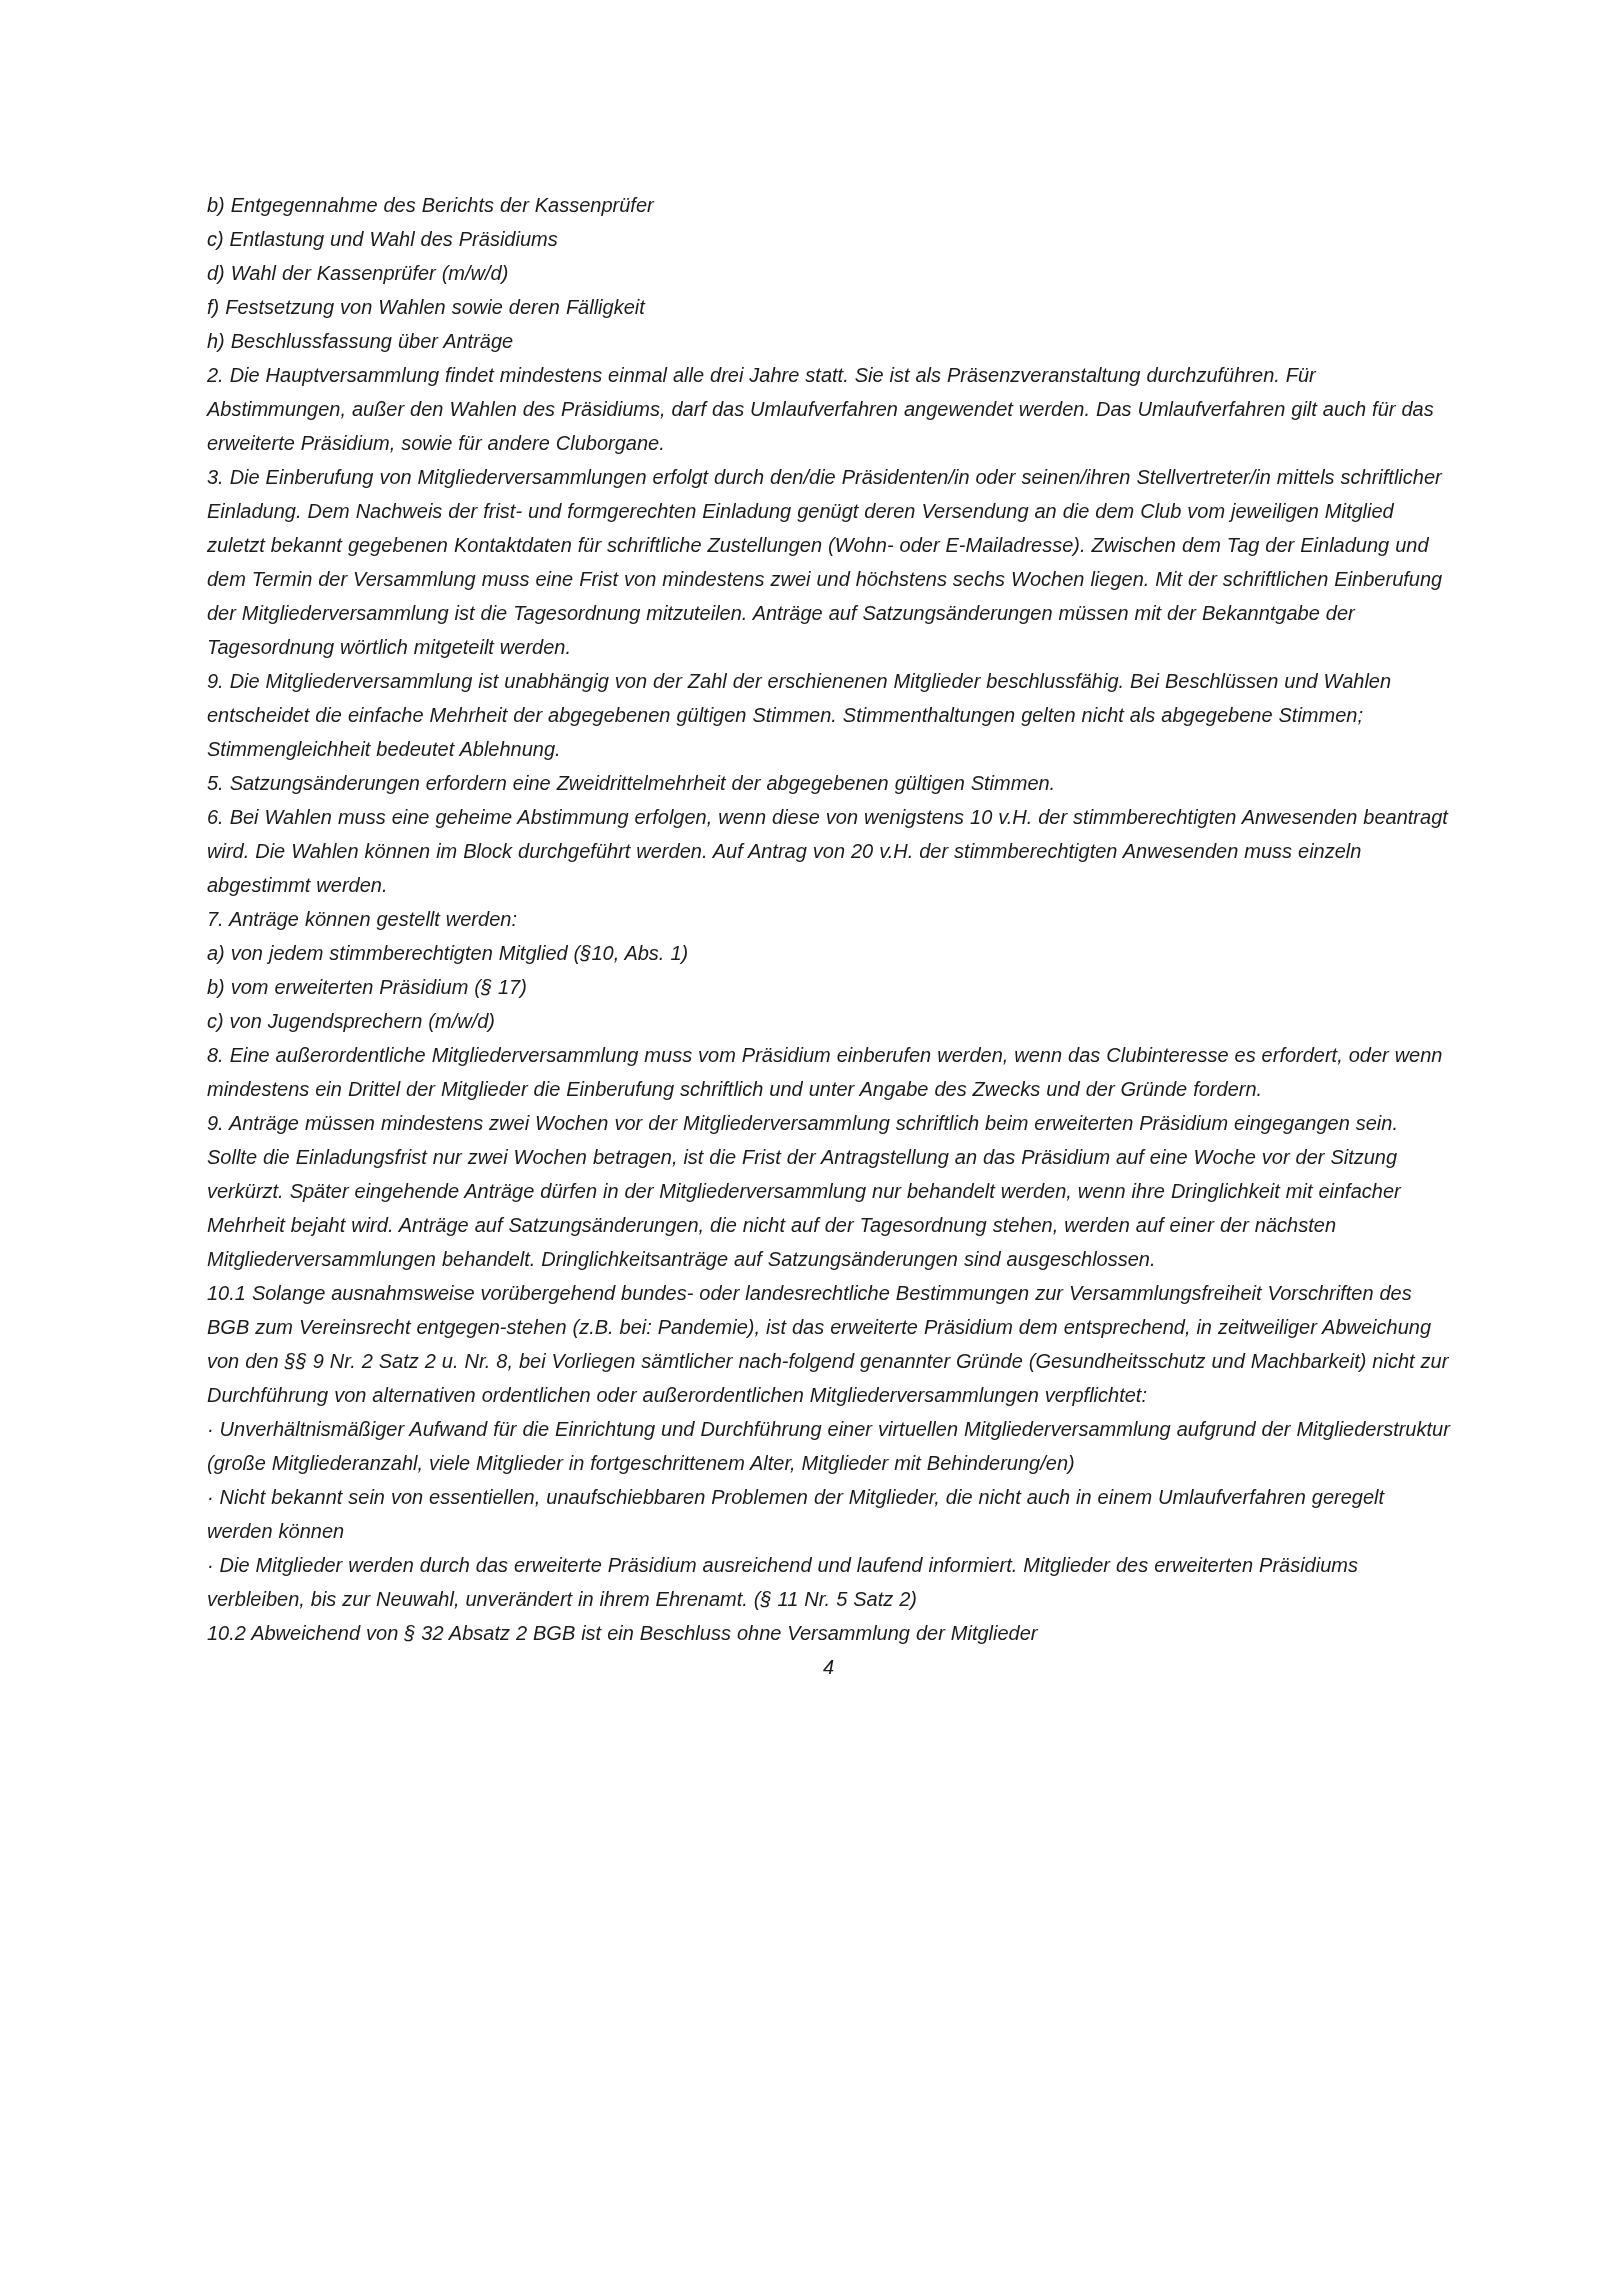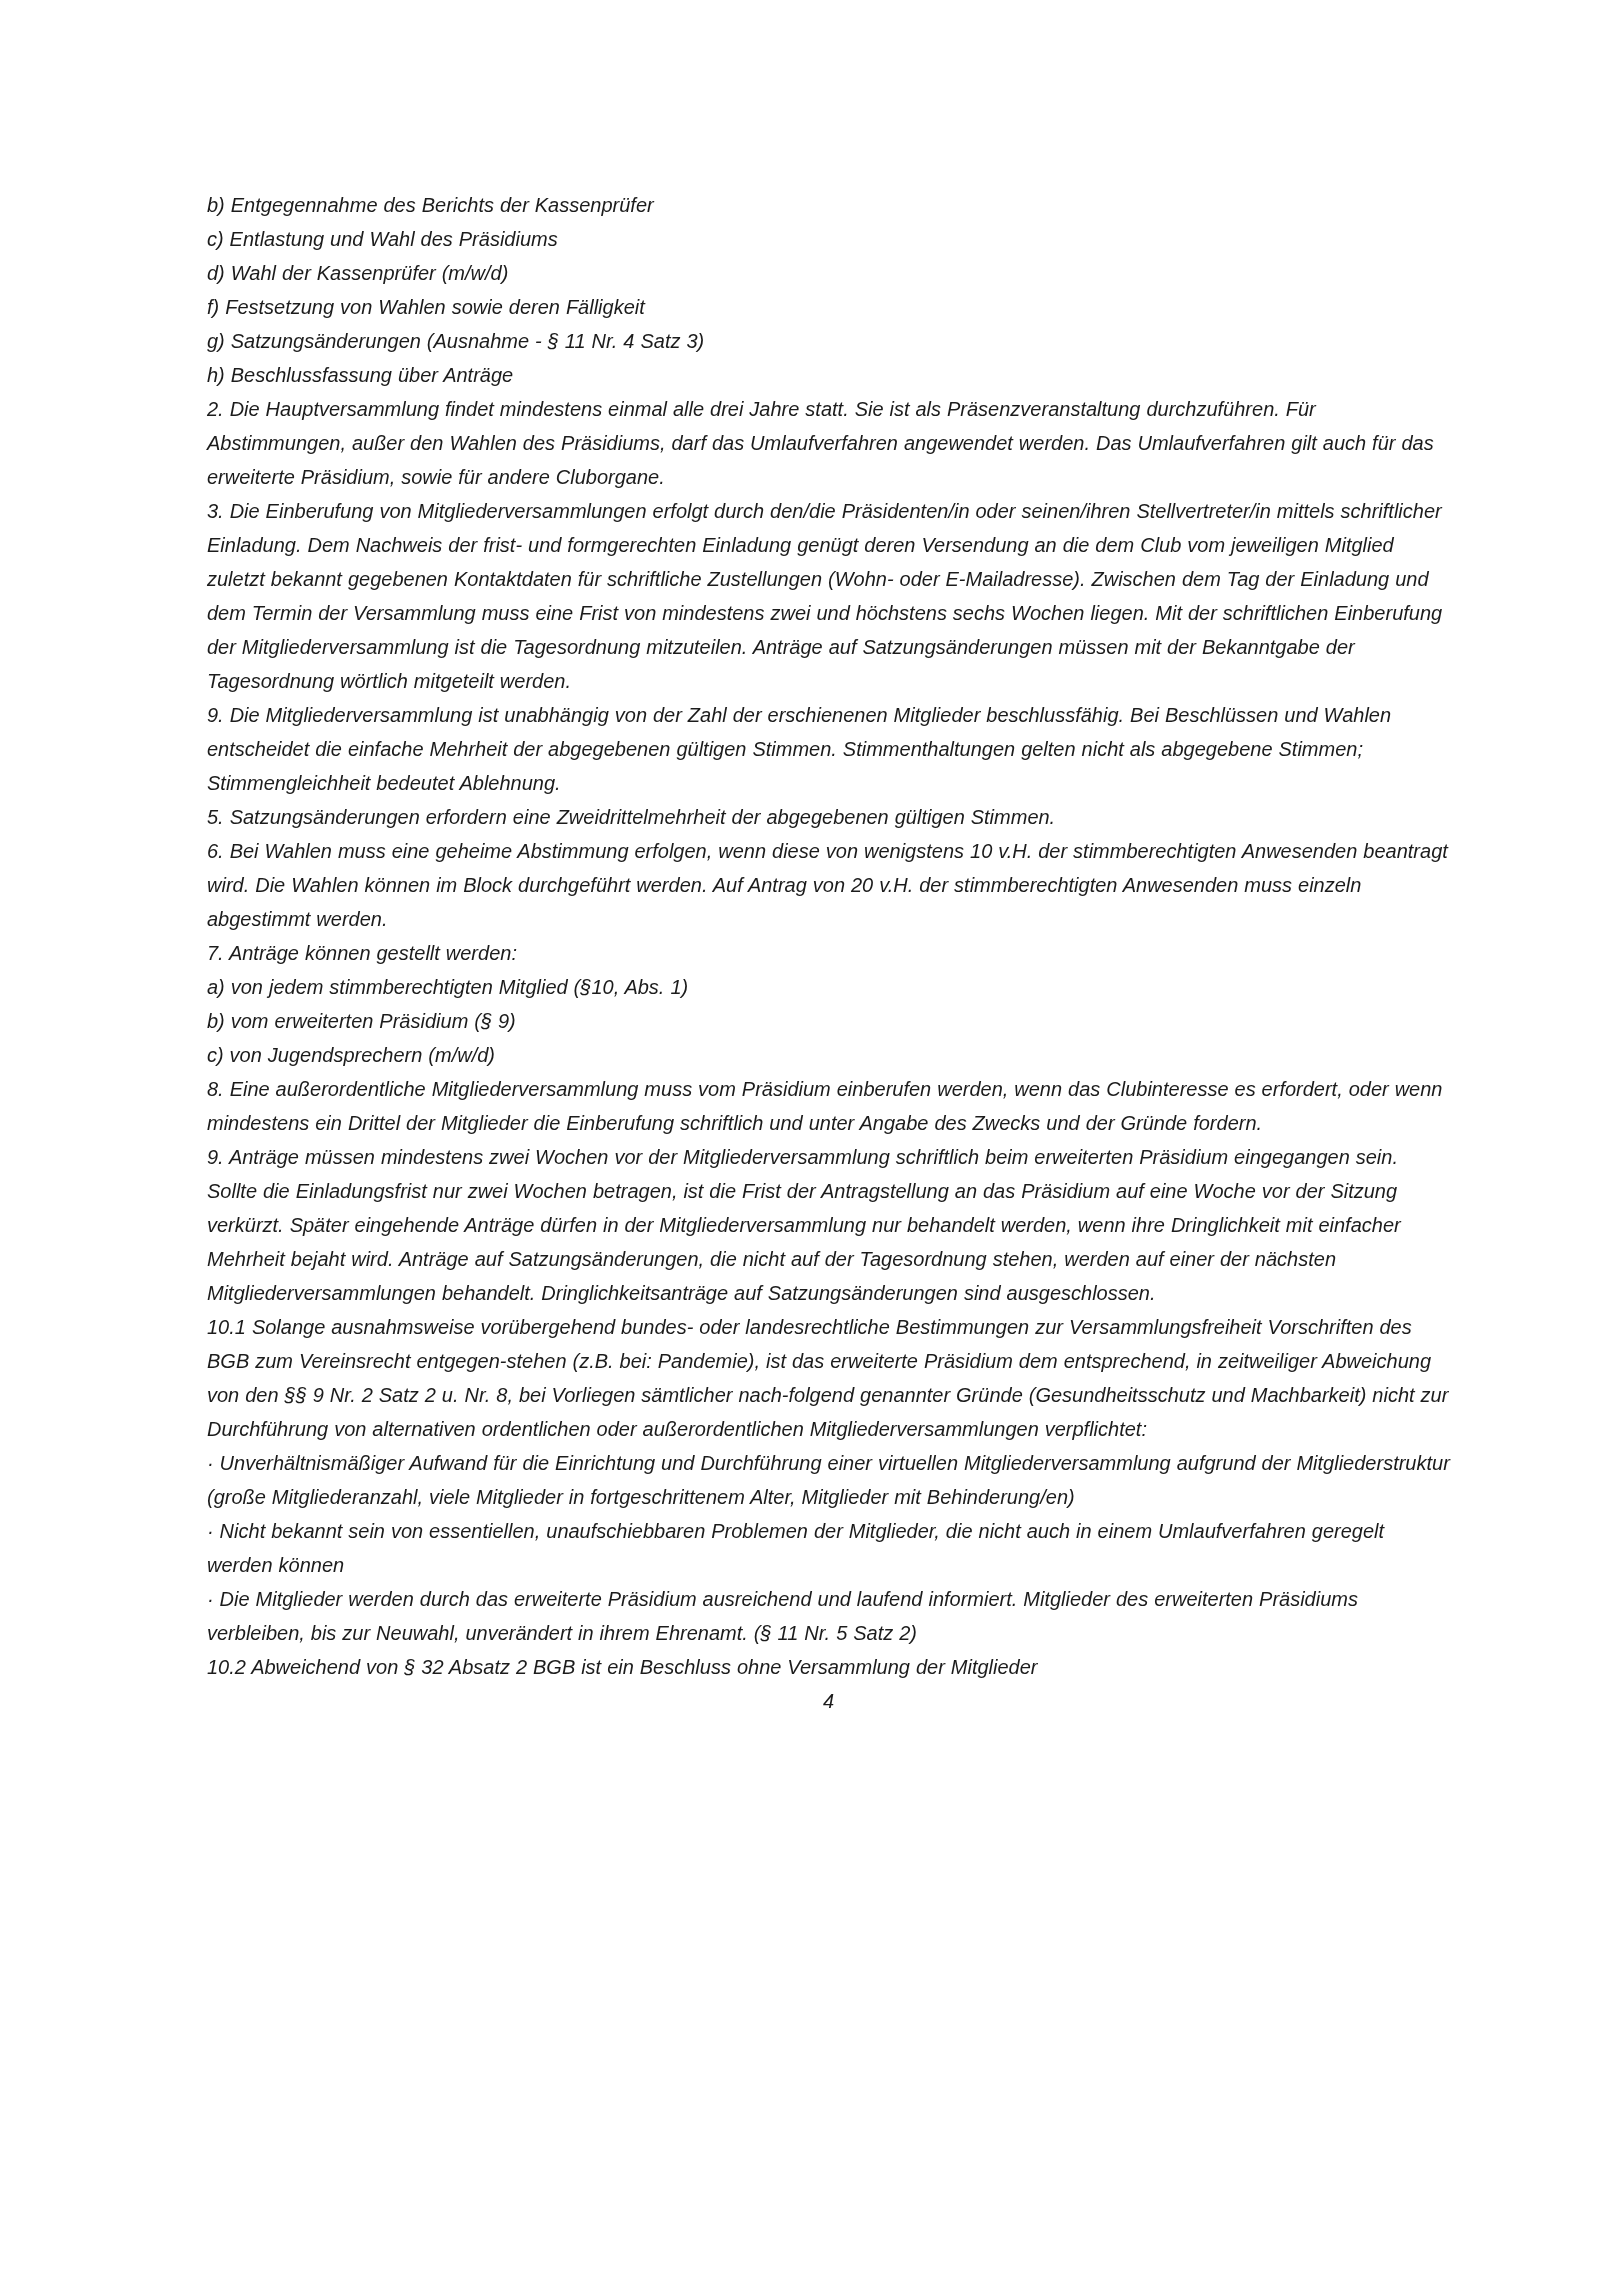--- a/index.html
+++ b/index.html
@@ -40,30 +40,29 @@
 </head>
 <body>
 
 <div class="page">
   <div class="content">
 
   <p class="para">b) Entgegennahme des Berichts der Kassenprüfer</p>
       <p class="para">c) Entlastung und Wahl des Präsidiums</p>
       <p class="para">d) Wahl der Kassenprüfer (m/w/d)</p>
       <p class="para">f) Festsetzung von Wahlen sowie deren Fälligkeit</p>
-      <p class="para">g) Satzungsänderungen (Ausnahme - § 11 Nr. 4 Satz 3)</p>
       <p class="para">h) Beschlussfassung über Anträge</p>
       <p class="para">2. Die Hauptversammlung findet mindestens einmal alle drei Jahre statt. Sie ist als Präsenzveranstaltung durchzuführen. Für Abstimmungen, außer den Wahlen des Präsidiums, darf das Umlaufverfahren angewendet werden. Das Umlaufverfahren gilt auch für das erweiterte Präsidium, sowie für andere Cluborgane.</p>
       <p class="para">3. Die Einberufung von Mitgliederversammlungen erfolgt durch den/die Präsidenten/in oder seinen/ihren Stellvertreter/in mittels schriftlicher Einladung. Dem Nachweis der frist- und formgerechten Einladung genügt deren Versendung an die dem Club vom jeweiligen Mitglied zuletzt bekannt gegebenen Kontaktdaten für schriftliche Zustellungen (Wohn- oder E-Mailadresse). Zwischen dem Tag der Einladung und dem Termin der Versammlung muss eine Frist von mindestens zwei und höchstens sechs Wochen liegen. Mit der schriftlichen Einberufung der Mitgliederversammlung ist die Tagesordnung mitzuteilen. Anträge auf Satzungsänderungen müssen mit der Bekanntgabe der Tagesordnung wörtlich mitgeteilt werden.</p>
       <p class="para">9. Die Mitgliederversammlung ist unabhängig von der Zahl der erschienenen Mitglieder beschlussfähig. Bei Beschlüssen und Wahlen entscheidet die einfache Mehrheit der abgegebenen gültigen Stimmen. Stimmenthaltungen gelten nicht als abgegebene Stimmen; Stimmengleichheit bedeutet Ablehnung.</p>
       <p class="para">5. Satzungsänderungen erfordern eine Zweidrittelmehrheit der abgegebenen gültigen Stimmen.</p>
       <p class="para">6. Bei Wahlen muss eine geheime Abstimmung erfolgen, wenn diese von wenigstens 10 v.H. der stimmberechtigten Anwesenden beantragt wird. Die Wahlen können im Block durchgeführt werden. Auf Antrag von 20 v.H. der stimmberechtigten Anwesenden muss einzeln abgestimmt werden.</p>
       <p class="para">7. Anträge können gestellt werden:</p>
       <p class="para">a) von jedem stimmberechtigten Mitglied (§10, Abs. 1)</p>
-      <p class="para">b) vom erweiterten Präsidium (§ 9)</p>
+      <p class="para">b) vom erweiterten Präsidium (§ 17)</p>
       <p class="para">c) von Jugendsprechern (m/w/d)</p>
       <p class="para">8. Eine außerordentliche Mitgliederversammlung muss vom Präsidium einberufen werden, wenn das Clubinteresse es erfordert, oder wenn mindestens ein Drittel der Mitglieder die Einberufung schriftlich und unter Angabe des Zwecks und der Gründe fordern.</p>
       <p class="para">9. Anträge müssen mindestens zwei Wochen vor der Mitgliederversammlung schriftlich beim erweiterten Präsidium eingegangen sein. Sollte die Einladungsfrist nur zwei Wochen betragen, ist die Frist der Antragstellung an das Präsidium auf eine Woche vor der Sitzung verkürzt. Später eingehende Anträge dürfen in der Mitgliederversammlung nur behandelt werden, wenn ihre Dringlichkeit mit einfacher Mehrheit bejaht wird. Anträge auf Satzungsänderungen, die nicht auf der Tagesordnung stehen, werden auf einer der nächsten Mitgliederversammlungen behandelt. Dringlichkeitsanträge auf Satzungsänderungen sind ausgeschlossen.</p>
       <p class="para">10.1 Solange ausnahmsweise vorübergehend bundes- oder landesrechtliche Bestimmungen zur Versammlungsfreiheit Vorschriften des BGB zum Vereinsrecht entgegen-stehen (z.B. bei: Pandemie), ist das erweiterte Präsidium dem entsprechend, in zeitweiliger Abweichung von den §§ 9 Nr. 2 Satz 2 u. Nr. 8, bei Vorliegen sämtlicher nach-folgend genannter Gründe (Gesundheitsschutz und Machbarkeit) nicht zur Durchführung von alternativen ordentlichen oder außerordentlichen Mitgliederversammlungen verpflichtet:</p>
       <p class="para">· Unverhältnismäßiger Aufwand für die Einrichtung und Durchführung einer virtuellen Mitgliederversammlung aufgrund der Mitgliederstruktur (große Mitgliederanzahl, viele Mitglieder in fortgeschrittenem Alter, Mitglieder mit Behinderung/en)</p>
       <p class="para">· Nicht bekannt sein von essentiellen, unaufschiebbaren Problemen der Mitglieder, die nicht auch in einem Umlaufverfahren geregelt werden können</p>
       <p class="para">· Die Mitglieder werden durch das erweiterte Präsidium ausreichend und laufend informiert. Mitglieder des erweiterten Präsidiums verbleiben, bis zur Neuwahl, unverändert in ihrem Ehrenamt. (§ 11 Nr. 5 Satz 2)</p>
       <p class="para">10.2 Abweichend von § 32 Absatz 2 BGB ist ein Beschluss ohne Versammlung der Mitglieder</p>
       <p class="para page-number">4</p>
     </div>

